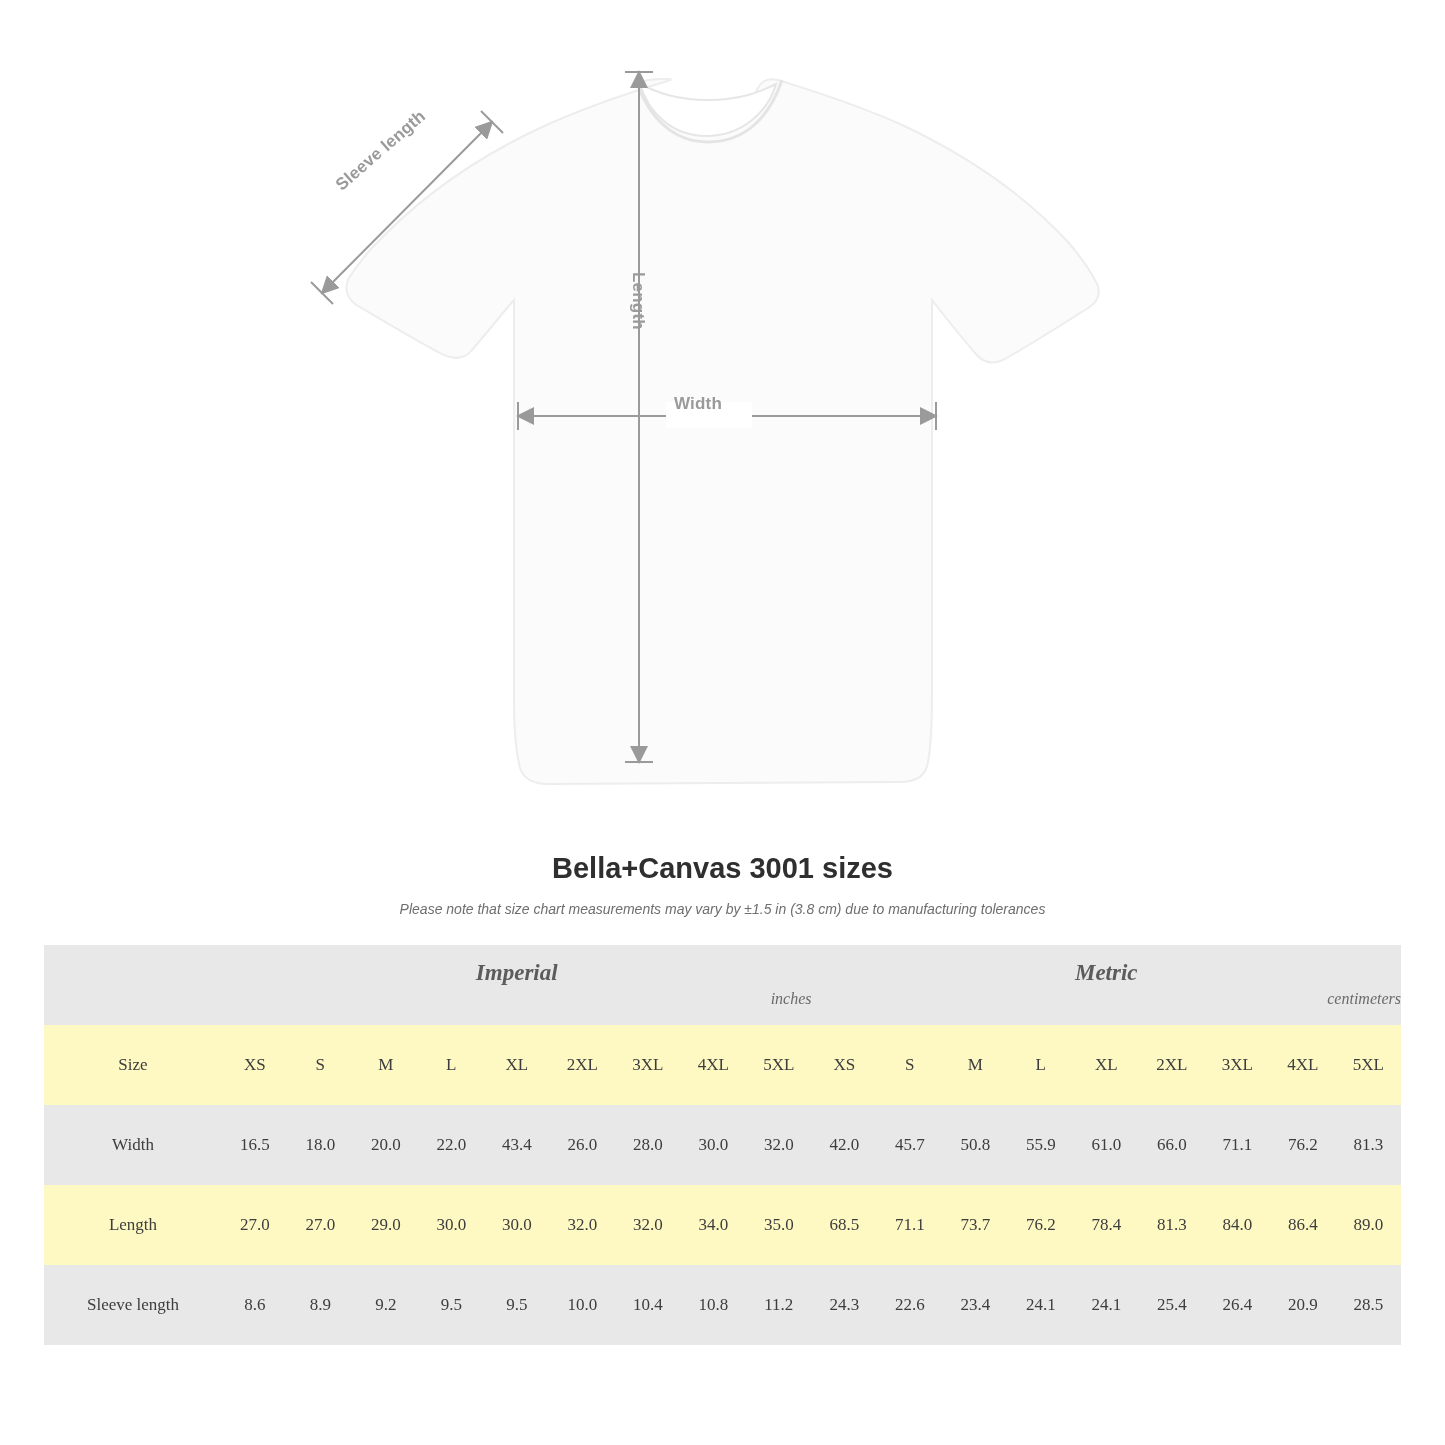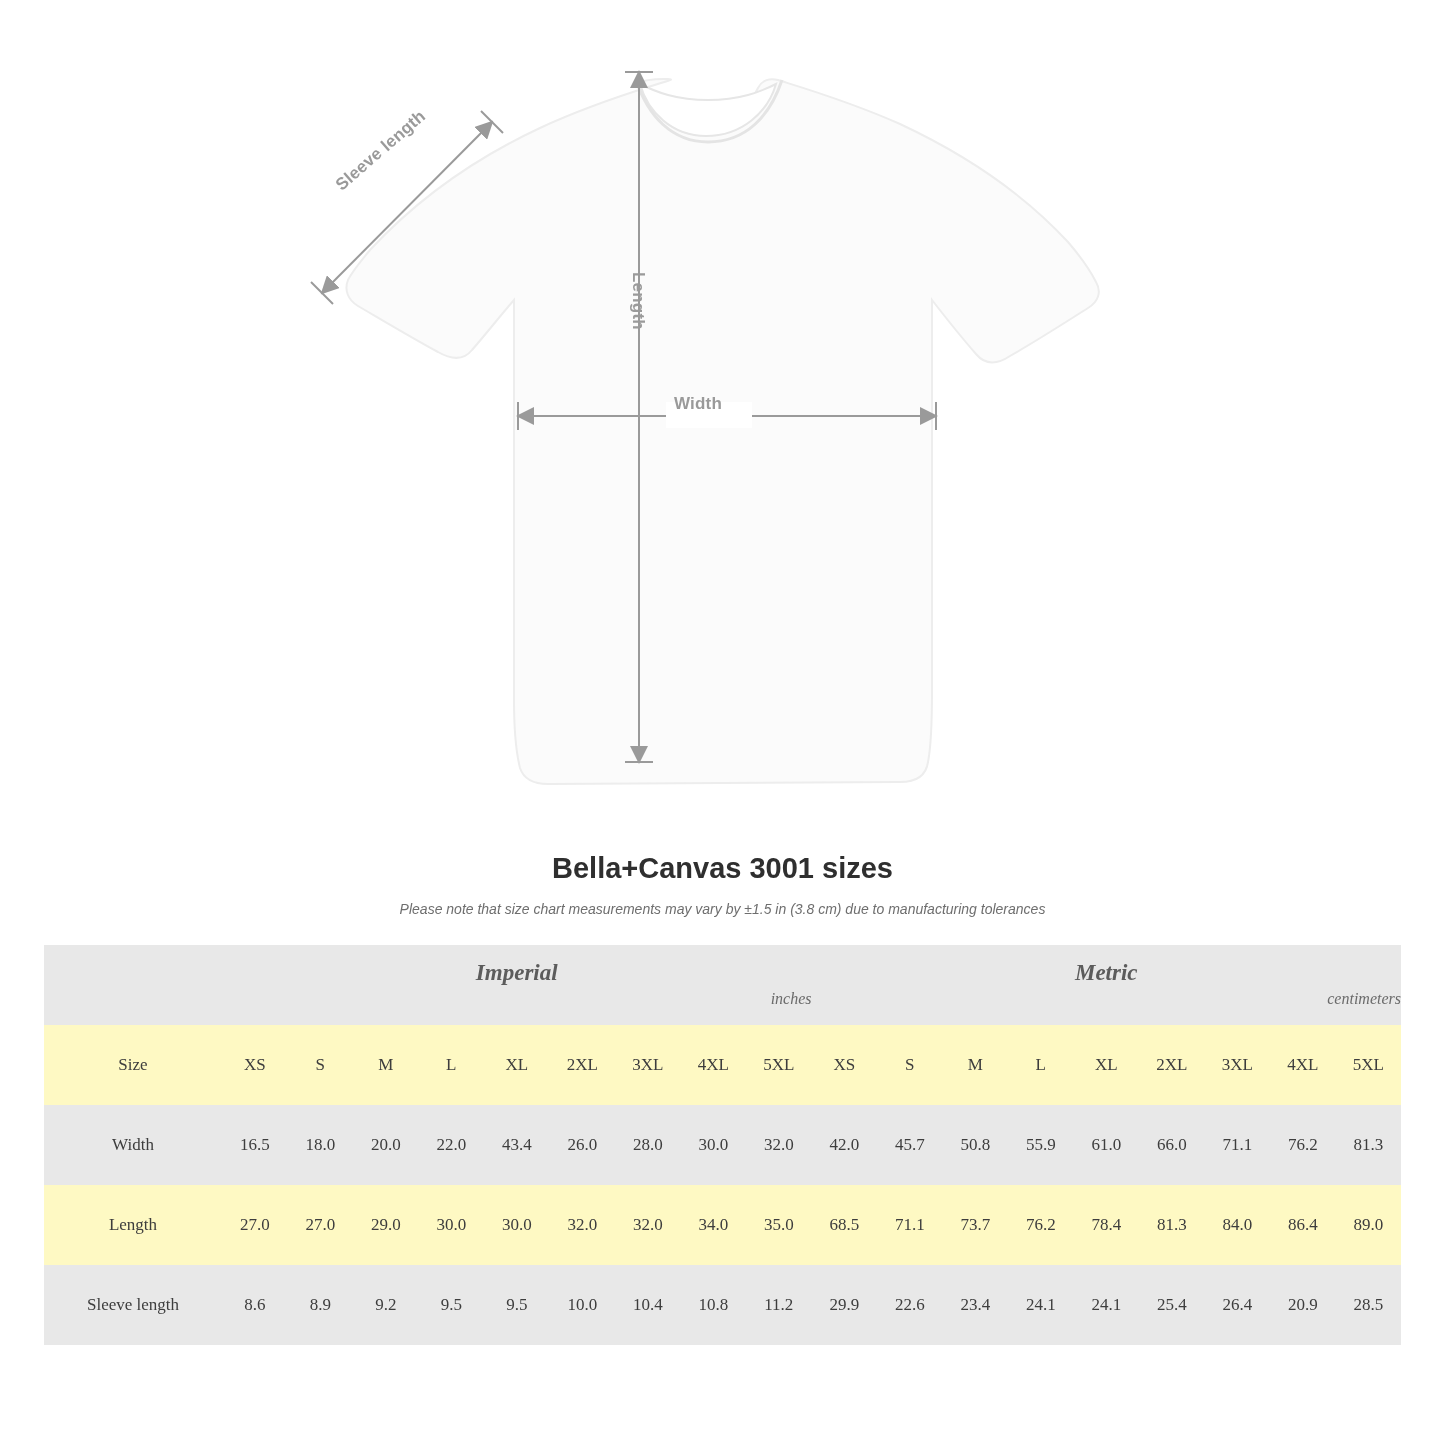--- a/index.html
+++ b/index.html
@@ -295,21 +295,21 @@
           <td class="first-col row-head">Sleeve length</td>
           <td>8.6</td>
           <td>8.9</td>
           <td>9.2</td>
           <td>9.5</td>
           <td>9.5</td>
           <td>10.0</td>
           <td>10.4</td>
           <td>10.8</td>
           <td>11.2</td>
-          <td>29.9</td>
+          <td>24.3</td>
           <td>22.6</td>
           <td>23.4</td>
           <td>24.1</td>
           <td>24.1</td>
           <td>25.4</td>
           <td>26.4</td>
           <td>20.9</td>
           <td>28.5</td>
         </tr>
       </tbody>

